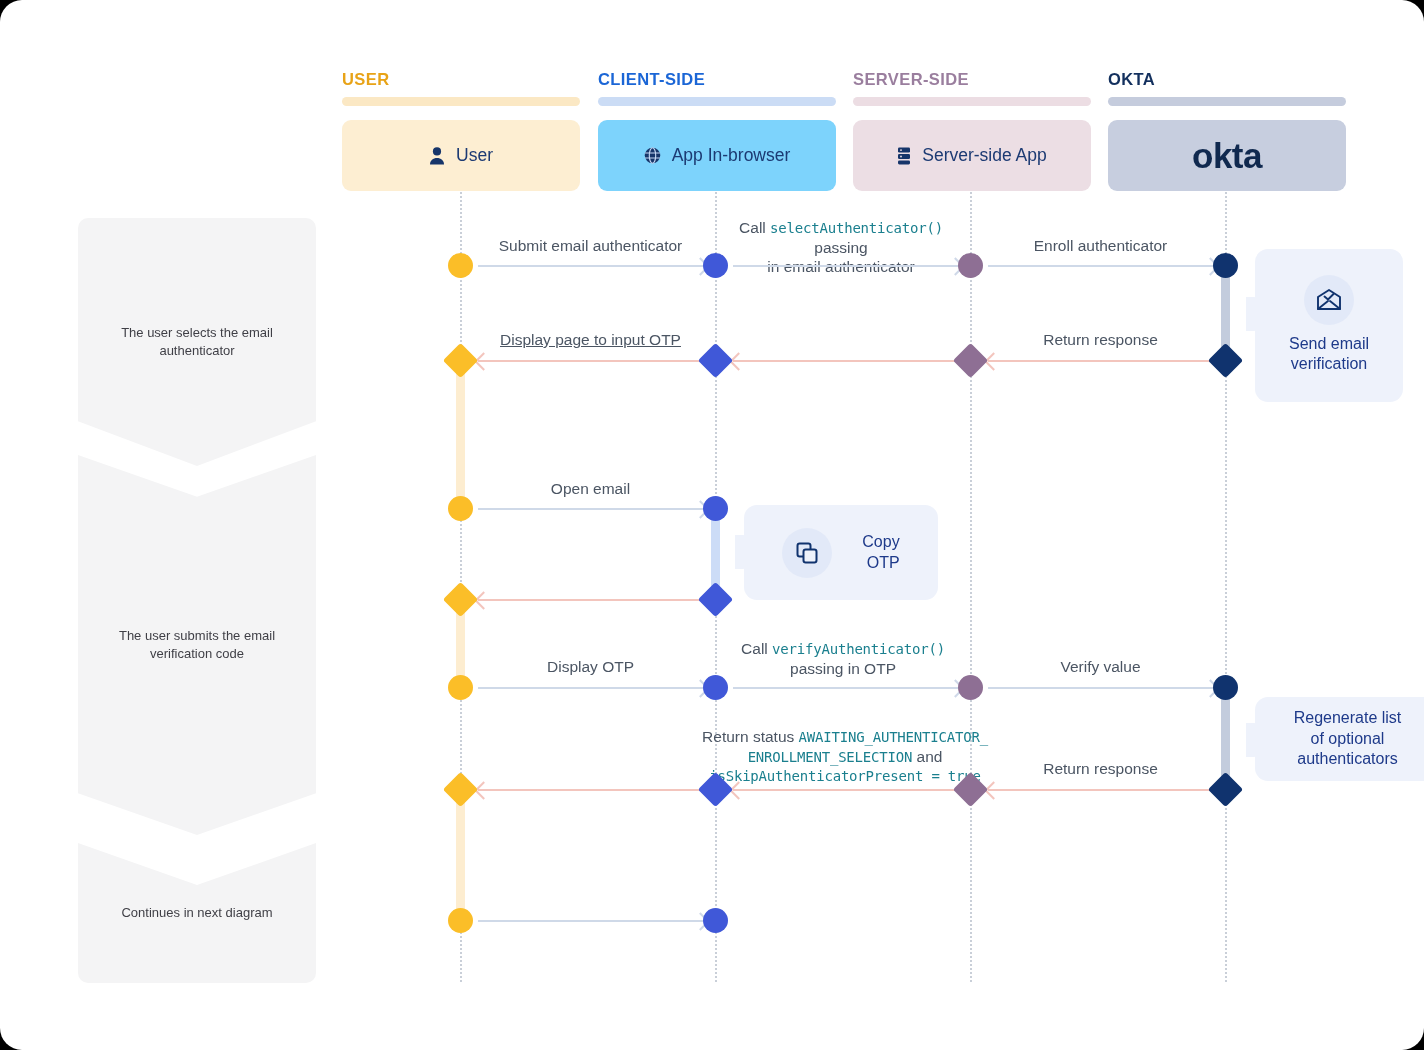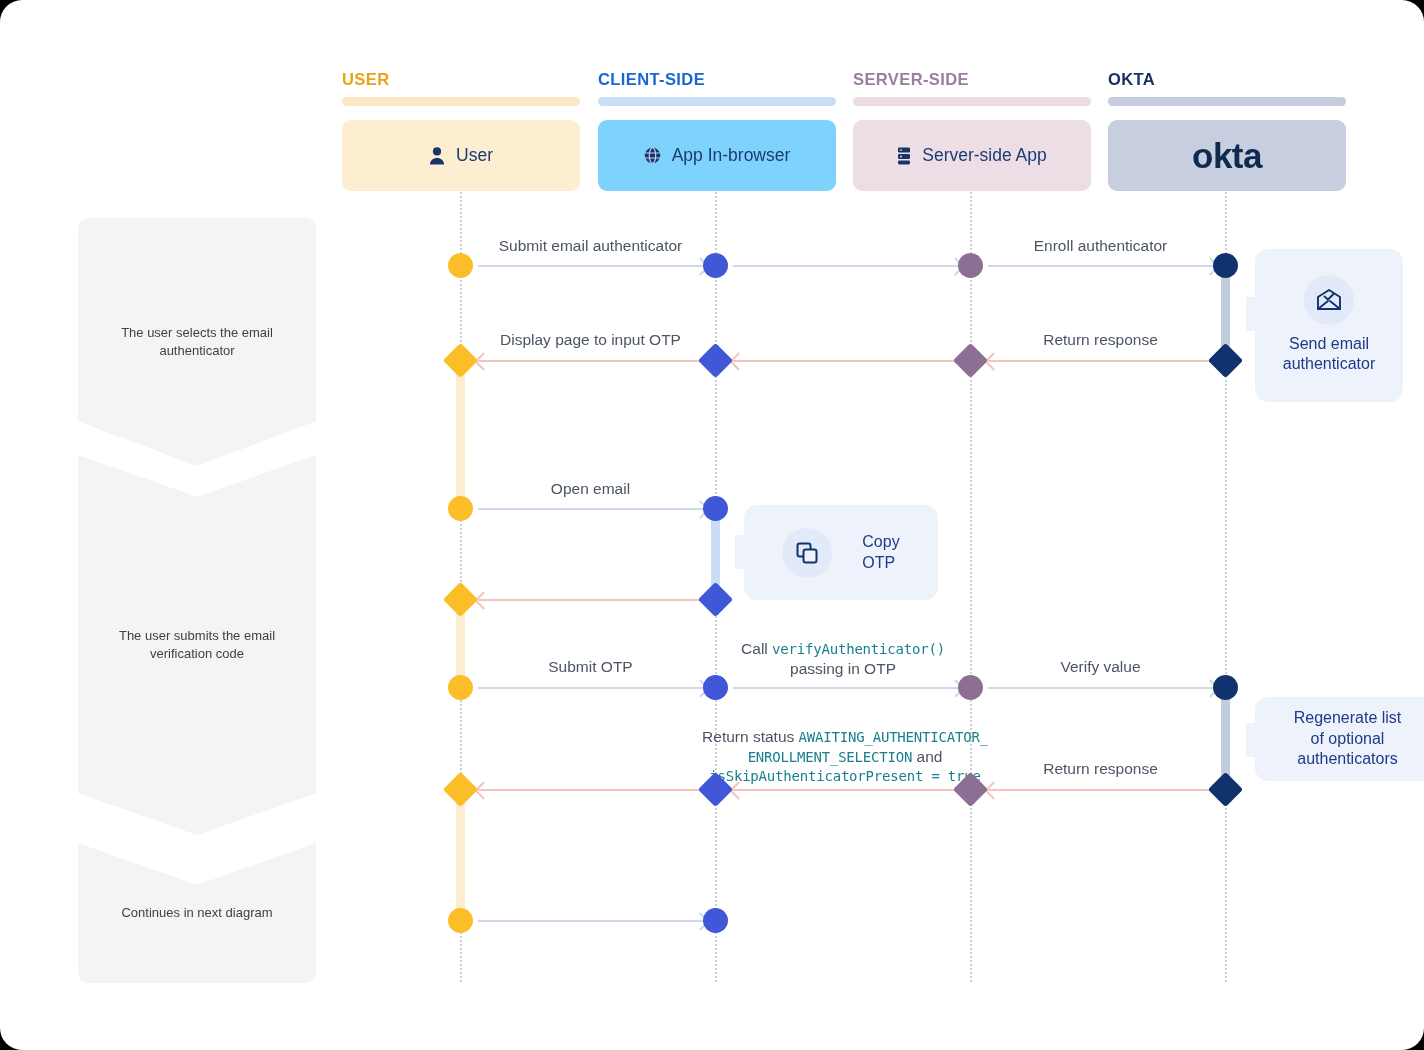--- a/index.html
+++ b/index.html
@@ -114,21 +114,21 @@
     background: #eef2fb;
     border-radius: 13px;
     color: #1e3a8a;
     font-size: 16px;
     line-height: 1.28;
     display: flex;
     align-items: center;
     justify-content: center;
   }
   .callout.vert { flex-direction: column; gap: 9px; text-align: center; }
-  .callout.horiz { flex-direction: row; gap: 30px; text-align: left; }
+  .callout.horiz { flex-direction: row; gap: 30px; text-align: right; }
   .callout .disc {
     width: 50px; height: 50px;
     border-radius: 50%;
     background: #e2e9f8;
     display: flex; align-items: center; justify-content: center;
     flex: none;
   }
   
   .callout .tail {
     position: absolute;
@@ -232,20 +232,24 @@
   <div class="activation" style="left:1221px; top:262px; height:104px; background:#c3ccdd;"></div>
   <div class="activation" style="left:1221px; top:684px; height:110px; background:#c3ccdd;"></div>
 
   <div class="msg" style="left:468px; top:236px; width:245px;">
     <span>Submit email authenticator</span>
   </div>
   <div class="arrow right" style="left:478px; top:265px; width:228px; background:#cfd9e8;">
     <span class="head" style="border-color:#cfd9e8;"></span>
   </div>
 
+  <div class="msg" style="left:713px; top:218px; width:256px;">
+    <span>Call </span><span class="code">selectAuthenticator()</span><span> passing</span><br>
+    <span>in email authenticator</span>
+  </div>
   <div class="arrow right" style="left:733px; top:265px; width:228px; background:#cfd9e8;">
     <span class="head" style="border-color:#cfd9e8;"></span>
   </div>
 
   <div class="msg" style="left:978px; top:236px; width:245px;">
     <span>Enroll authenticator</span>
   </div>
   <div class="arrow right" style="left:988px; top:265px; width:228px; background:#cfd9e8;">
     <span class="head" style="border-color:#cfd9e8;"></span>
   </div>
@@ -259,25 +263,25 @@
     <span class="tail" style="top:48px;"></span>
     <span class="disc">
       <svg width="26" height="22" viewBox="0 0 26 22">
         <path d="M2 8 L13 1 L24 8 L24 20 L2 20 Z" fill="none" stroke="#10336e" stroke-width="1.9" stroke-linejoin="round"></path>
         <path d="M2 20 L12 12 M24 20 L14 12" fill="none" stroke="#10336e" stroke-width="1.9" stroke-linecap="round"></path>
         <path d="M8.5 7.5 L12 10.5 L17.5 5" fill="none" stroke="#10336e" stroke-width="1.9" stroke-linecap="round" stroke-linejoin="round"></path>
       </svg>
     </span>
     <span>
       <span>Send email</span><br>
-      <span>authenticator</span>
-    </span>
-  </div>
-
-  <div class="msg" style="left:468px; top:330px; width:245px;">
+      <span>verification</span>
+    </span>
+  </div>
+
+  <div class="msg" style="left:468px; top:330px; width:245px;text-decoration:underline;">
     <span>Display page to input OTP</span>
   </div>
   <div class="arrow left" style="left:478px; top:360px; width:228px; background:#f3c5bd;">
     <span class="head" style="border-color:#f3c5bd;"></span>
   </div>
 
   <div class="arrow left" style="left:733px; top:360px; width:228px; background:#f3c5bd;">
     <span class="head" style="border-color:#f3c5bd;"></span>
   </div>
 
@@ -317,21 +321,21 @@
     </span>
   </div>
 
   <div class="arrow left" style="left:478px; top:599px; width:228px; background:#f3c5bd;">
     <span class="head" style="border-color:#f3c5bd;"></span>
   </div>
   <div class="node diamond" style="left:448px; top:587px; background:#fbbe28;"></div>
   <div class="node diamond" style="left:703px; top:587px; background:#4058d8;"></div>
 
   <div class="msg" style="left:468px; top:657px; width:245px;">
-    <span>Submit OTP</span>
+    <span>Display OTP</span>
   </div>
   <div class="arrow right" style="left:478px; top:687px; width:228px; background:#cfd9e8;">
     <span class="head" style="border-color:#cfd9e8;"></span>
   </div>
 
   <div class="msg" style="left:718px; top:639px; width:250px;">
     <span>Call </span><span class="code">verifyAuthenticator()</span><br>
     <span>passing in OTP</span>
   </div>
   <div class="arrow right" style="left:733px; top:687px; width:228px; background:#cfd9e8;">

